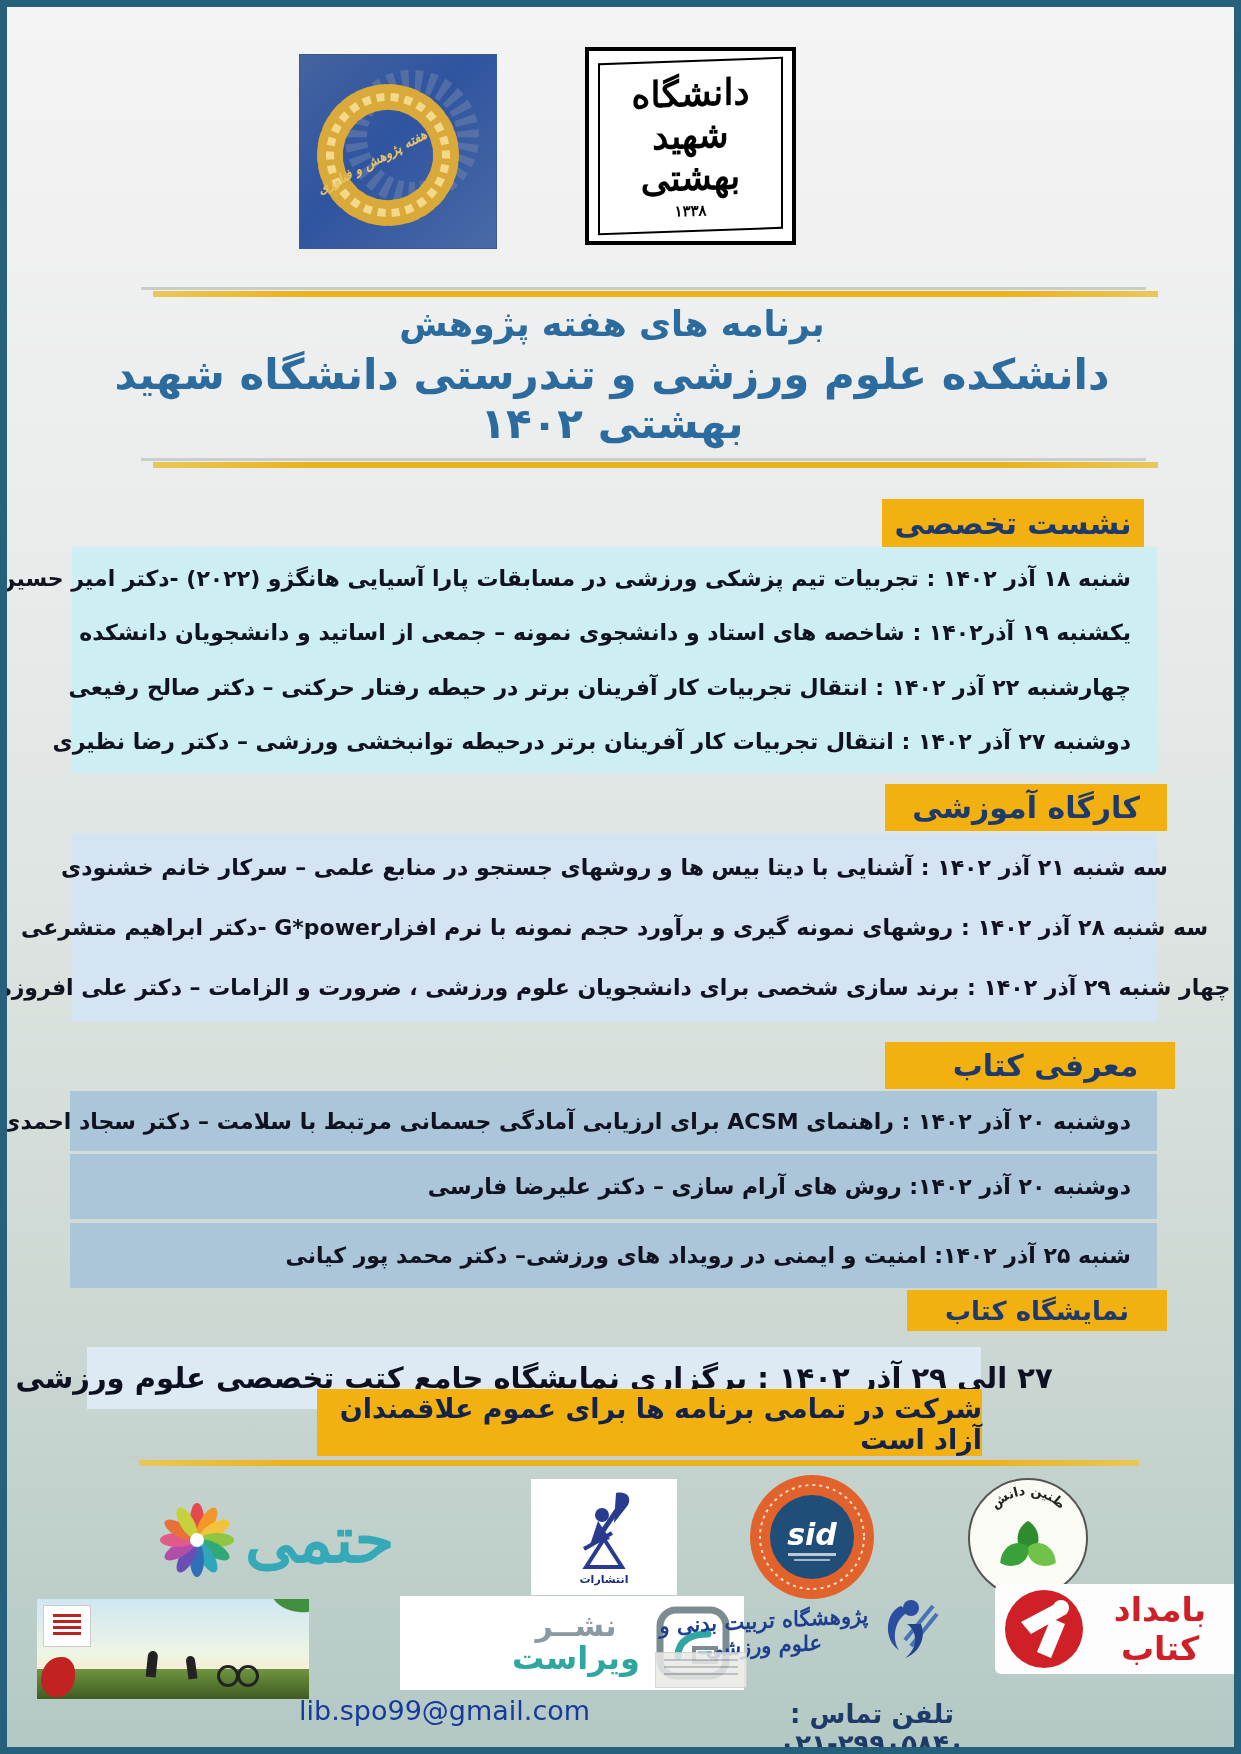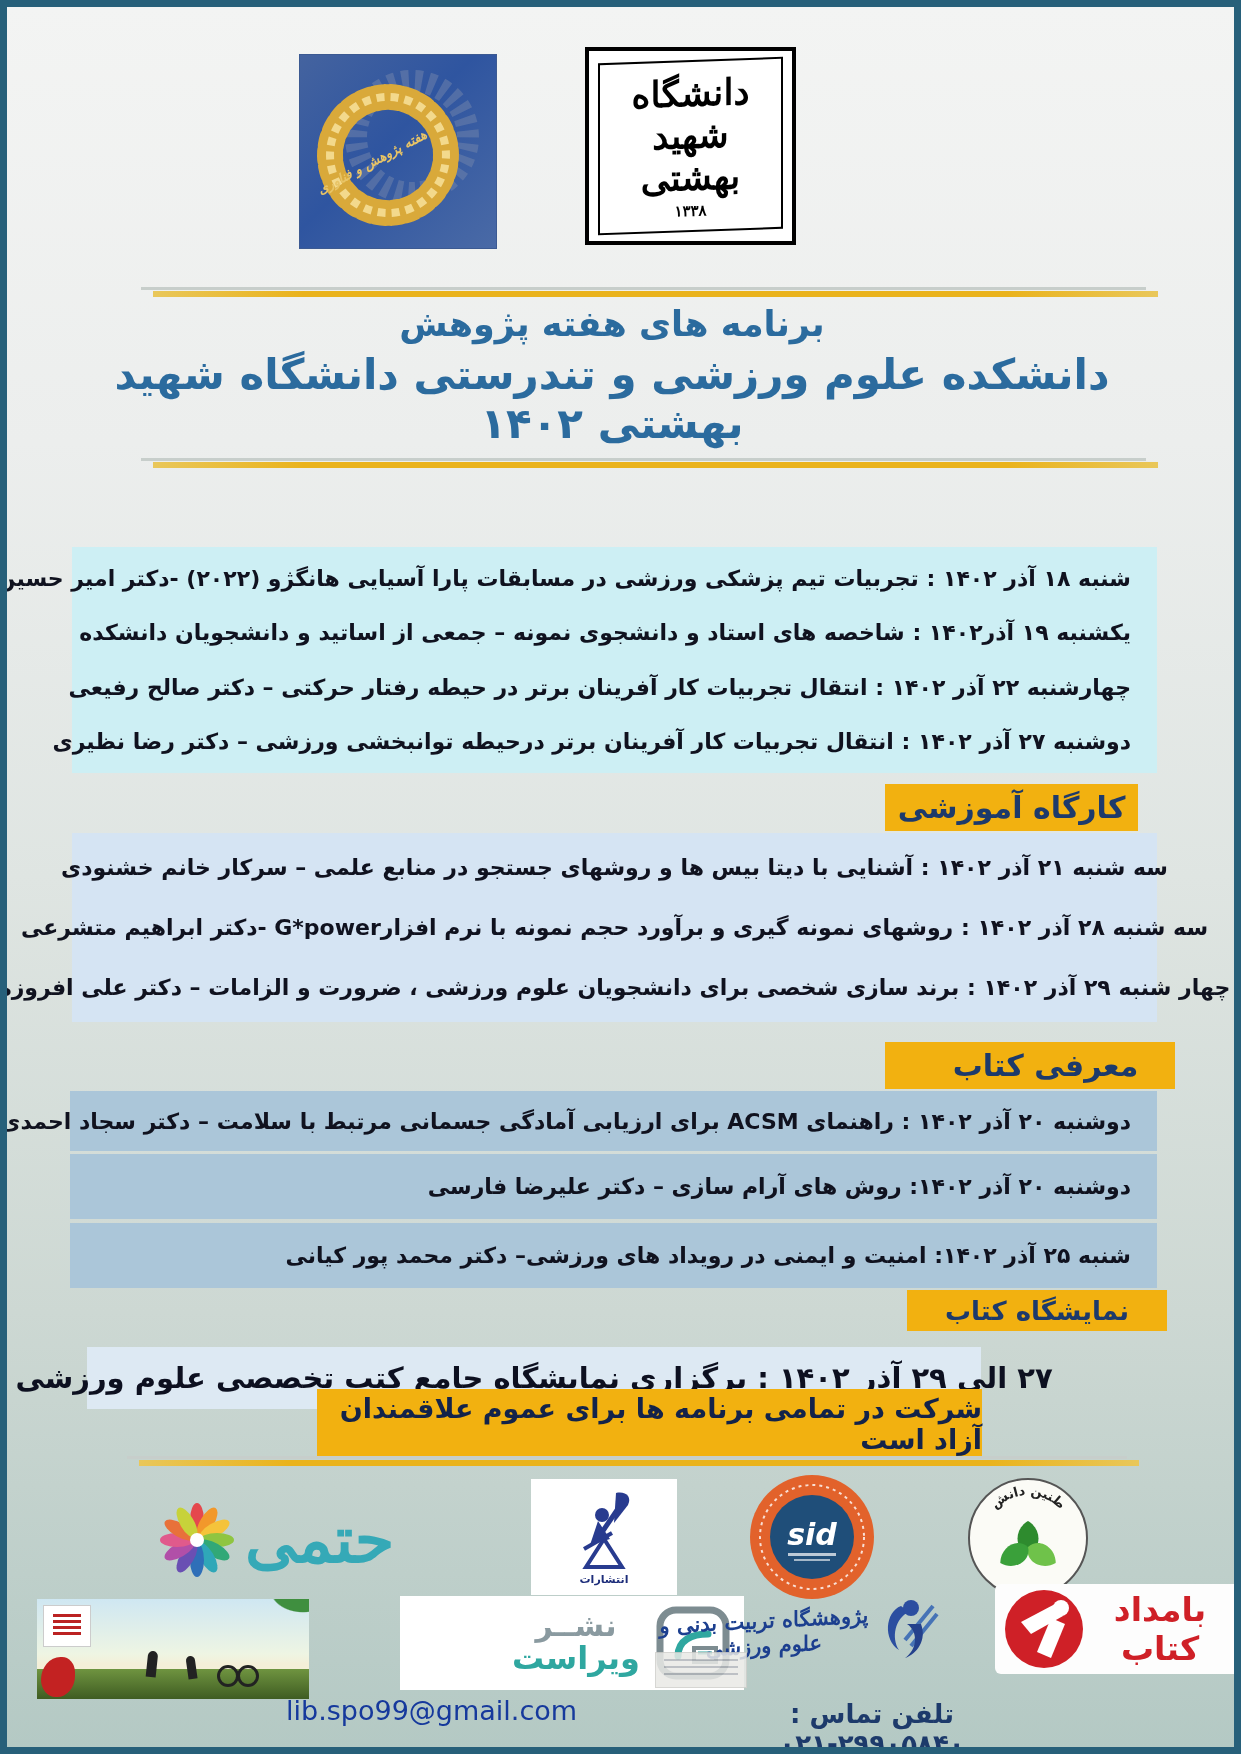--- a/index.html
+++ b/index.html
@@ -36,21 +36,21 @@
   
   .title{left:60px;width:1090px;text-align:center;color:#2b6b9e;font-weight:700;direction:rtl;}
   .t1{top:297px;font-size:35px;}
   .t2{top:343px;font-size:42px;}
   
   .sec-h{
     background:#f2b110;color:#1d3a6b;font-weight:700;direction:rtl;
     display:flex;align-items:center;justify-content:center;font-size:30px;
   }
   .h1{left:875px;top:492px;width:262px;height:48px;}
-  .h2{left:878px;top:777px;width:253px;height:47px;}
+  .h2{left:878px;top:777px;width:282px;height:47px;}
   .h3{left:878px;top:1035px;width:259px;height:47px;padding-left:31px;}
   .h4{left:900px;top:1283px;width:260px;height:41px;font-size:26px;}
   
   .rows{direction:rtl;display:flex;flex-direction:column;justify-content:space-around;
     box-sizing:border-box;padding:4px 26px;}
   .rows .row{font-size:22px;font-weight:700;color:#10121f;white-space:nowrap;text-align:right;}
   .c1{left:65px;top:540px;width:1085px;height:226px;background:#cdeff4;}
   .c2{left:65px;top:826px;width:1085px;height:189px;background:#d5e4f3;align-items:center;}
   .bookrow{left:63px;width:1087px;background:#abc6d9;direction:rtl;display:flex;align-items:center;
     box-sizing:border-box;padding:0 26px;}
@@ -101,21 +101,21 @@
     transform:skewY(-3deg);}
   .institute .stamp{position:absolute;right:200px;top:62px;width:90px;height:34px;background:#e9e9e6;
     opacity:.85;border:1px solid #d0d0cc;
     }
   .institute .stamp i{display:block;margin:6px 8px 0;height:20px;background:
     repeating-linear-gradient(180deg,#9aa0a8 0 2px,transparent 2px 7px);opacity:.7;}
   .bamdad{left:988px;top:1577px;width:248px;height:90px;background:#fdfdfd;border-radius:6px;
     display:flex;align-items:center;box-sizing:border-box;padding:4px 8px;}
   .bamdad .name{flex:1;text-align:center;font-size:33px;font-weight:700;color:#cf2027;direction:rtl;}
   
-  .email{left:279px;top:1688px;width:300px;font-size:27px;color:#16399c;direction:ltr;}
+  .email{left:292px;top:1688px;width:300px;font-size:27px;color:#16399c;direction:ltr;}
   .phone{left:700px;top:1692px;width:330px;text-align:center;font-size:26px;font-weight:700;
     color:#1d3a6b;direction:rtl;}
 </style>
 </head>
 <body>
 
 <div class="page">
 
   <div class="abs logo-rw">
     <svg width="196" height="193" viewBox="0 0 196 193">
@@ -133,20 +133,21 @@
       <span class="w">بهشتی</span>
       <span class="y">۱۳۳۸</span>
     </div>
   </div>
 
   <div class="abs divider d1"></div>
   <div class="abs title t1">برنامه های هفته پژوهش</div>
   <div class="abs title t2">دانشکده علوم ورزشی و تندرستی دانشگاه شهید بهشتی  ۱۴۰۲</div>
   <div class="abs divider d2"></div>
 
+  <div class="abs sec-h h1">نشست تخصصی</div>
   <div class="abs rows c1">
     <div class="row">شنبه ۱۸ آذر ۱۴۰۲ : تجربیات تیم پزشکی ورزشی در مسابقات پارا آسیایی هانگژو (۲۰۲۲) -دکتر امیر حسین براتی</div>
     <div class="row">یکشنبه ۱۹ آذر۱۴۰۲ : شاخصه های استاد و دانشجوی نمونه – جمعی از اساتید  و دانشجویان دانشکده</div>
     <div class="row">چهارشنبه ۲۲ آذر ۱۴۰۲ :  انتقال تجربیات کار آفرینان برتر در حیطه رفتار حرکتی – دکتر صالح رفیعی</div>
     <div class="row">دوشنبه ۲۷ آذر ۱۴۰۲ : انتقال تجربیات کار آفرینان برتر درحیطه توانبخشی ورزشی – دکتر رضا نظیری</div>
   </div>
 
   <div class="abs sec-h h2">کارگاه آموزشی</div>
   <div class="abs rows c2">
     <div class="row">سه شنبه ۲۱ آذر ۱۴۰۲ : آشنایی با دیتا بیس ها و روشهای جستجو در منابع علمی – سرکار خانم خشنودی</div>

